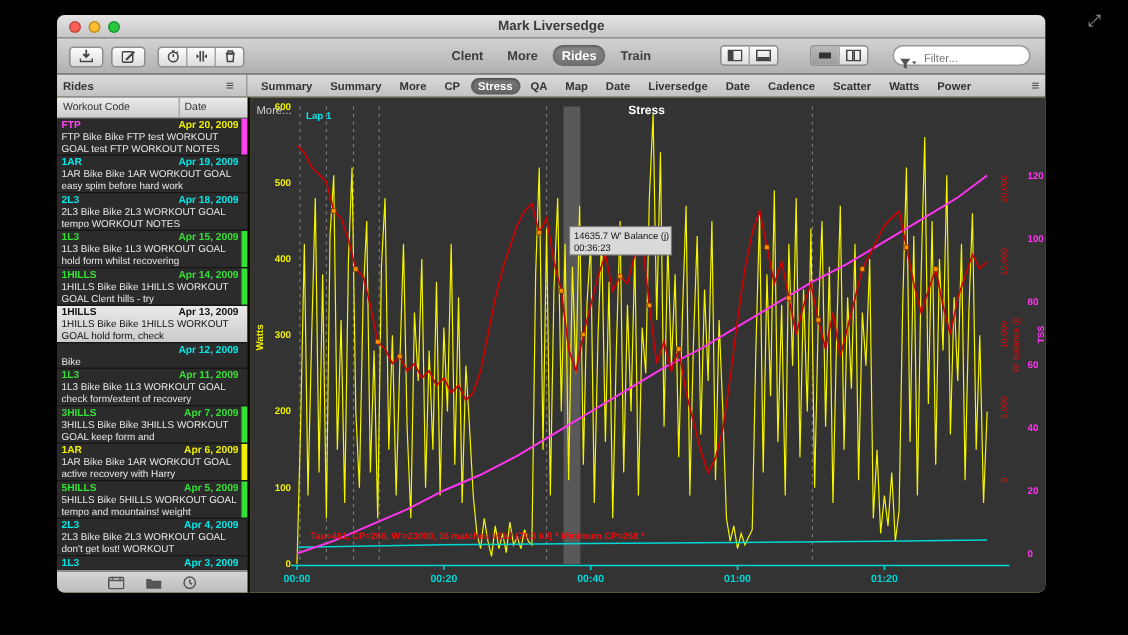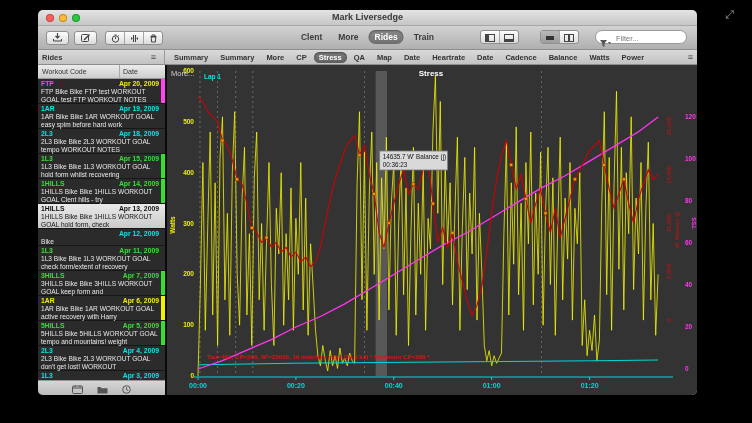--- a/index.html
+++ b/index.html
@@ -167,24 +167,24 @@
       </div>
       <div class="viewtabs" id="viewtabs">
           <div class="vtab">Summary</div>
           <div class="vtab">Summary</div>
           <div class="vtab">More</div>
           <div class="vtab">CP</div>
           <div class="vtab sel">Stress</div>
           <div class="vtab">QA</div>
           <div class="vtab">Map</div>
           <div class="vtab">Date</div>
-          <div class="vtab">Heartrate</div>
+          <div class="vtab">Liversedge</div>
           <div class="vtab">Date</div>
           <div class="vtab">Cadence</div>
-          <div class="vtab">Balance</div>
+          <div class="vtab">Scatter</div>
           <div class="vtab">Watts</div>
           <div class="vtab">Power</div>
         </div>
       <span class="burger">≡</span>
     </div>
 
     <div class="wbody">
       <div class="sidebar">
         <div class="cols">
           <div class="c1">Workout Code</div>

